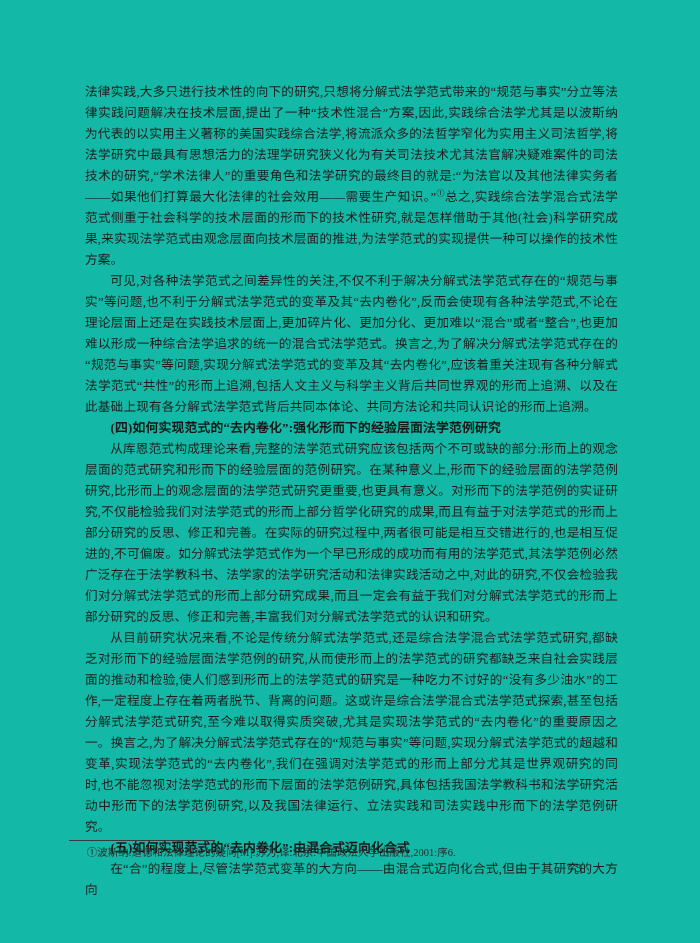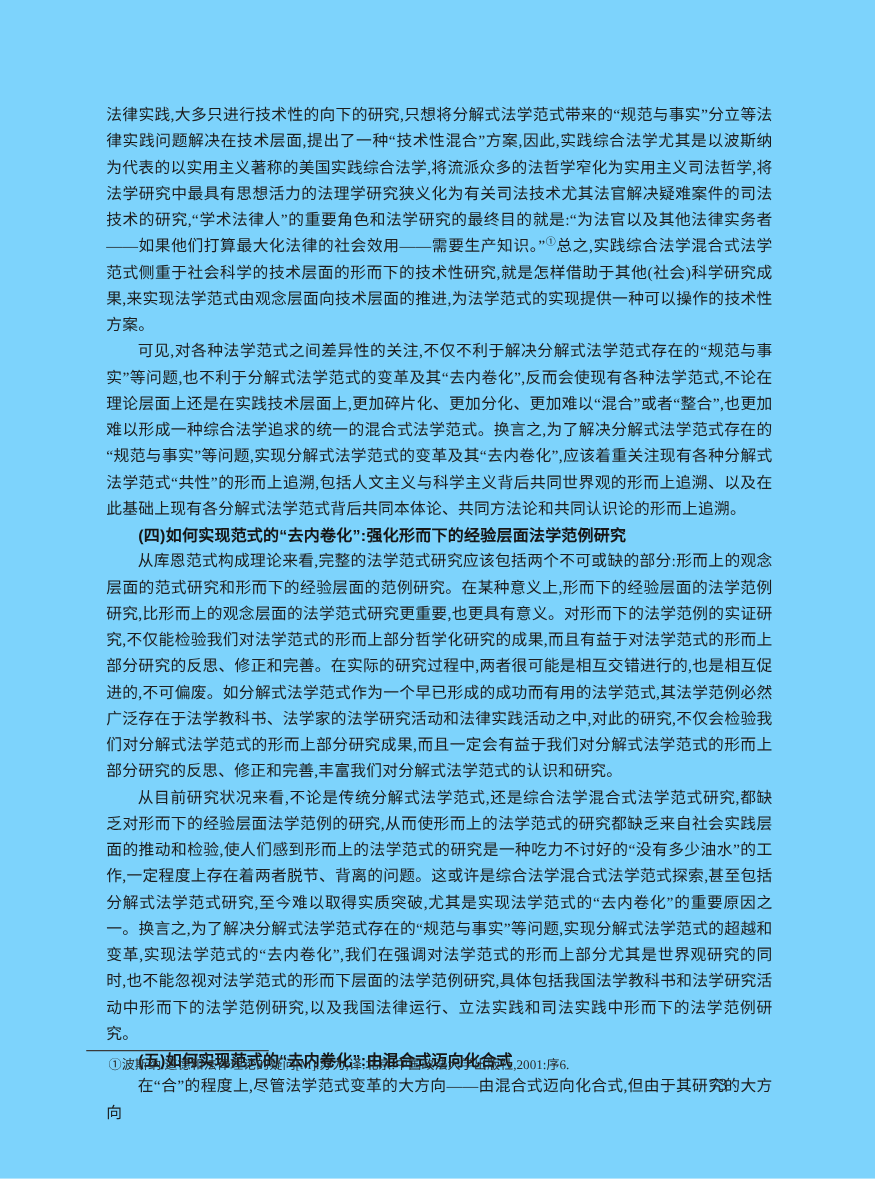--- a/index.html
+++ b/index.html
@@ -4,21 +4,21 @@
 <style>
   html, body {
     margin: 0;
     padding: 0;
     background: #ffffff;
   }
   .page {
     position: relative;
     width: 700px;
     height: 943px;
-    background: #7dd3fc;
+    background: #14b8a6;
     color: #1d1d1d;
     font-family: "Liberation Serif", "DejaVu Serif", serif;
     overflow: hidden;
   }
   .content {
     position: absolute;
     left: 85px;
     top: 82px;
     width: 533px;
     font-size: 12.6px;
@@ -33,21 +33,21 @@
   p.para.no-indent {
     text-indent: 0;
   }
   .heading {
     margin: 0;
     font-size: 12.8px;
     line-height: 21px;
     font-weight: bold;
     text-indent: 2em;
     text-align: left;
-    font-family: Liberation Sans, sans-serif;
+    font-family: Liberation Serif, serif;
     color: #161616;
   }
   sup.fnref {
     font-size: 8px;
     line-height: 0;
     vertical-align: super;
   }
   .footnote-area {
     position: absolute;
     left: 69px;

